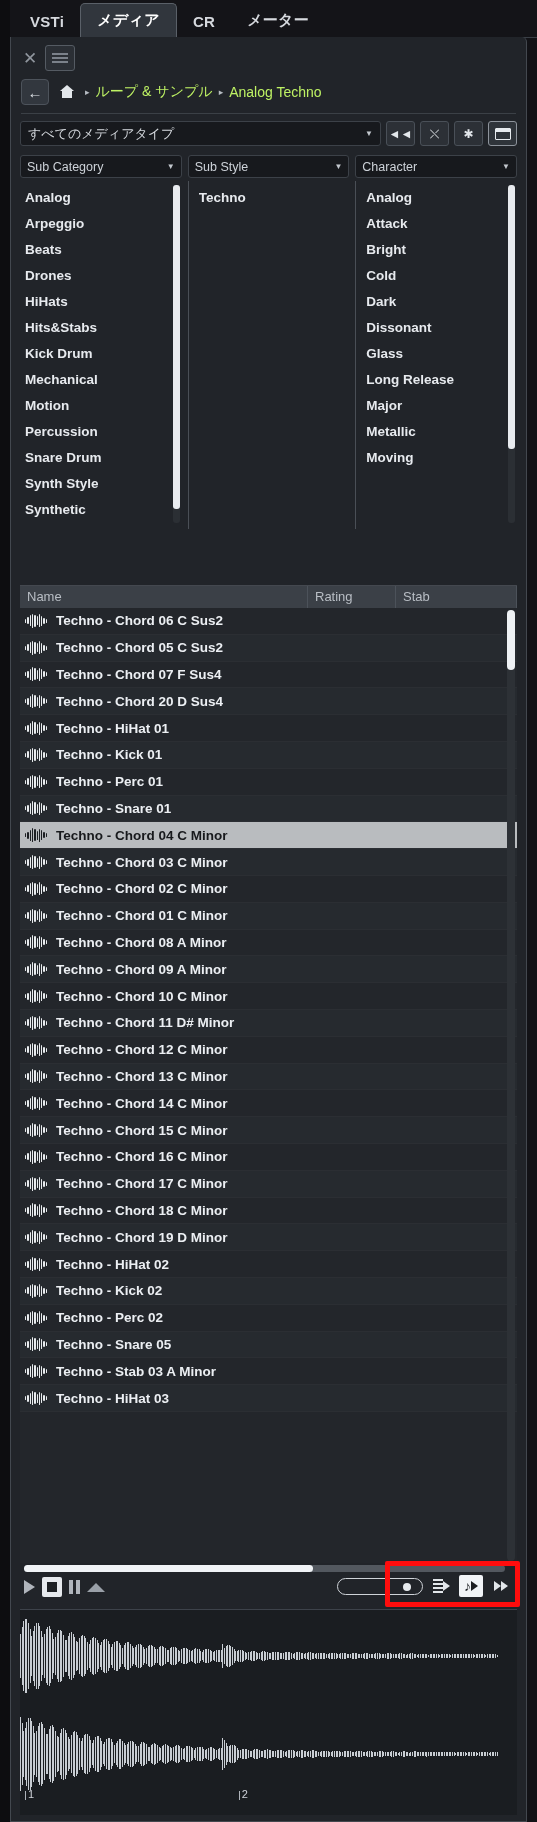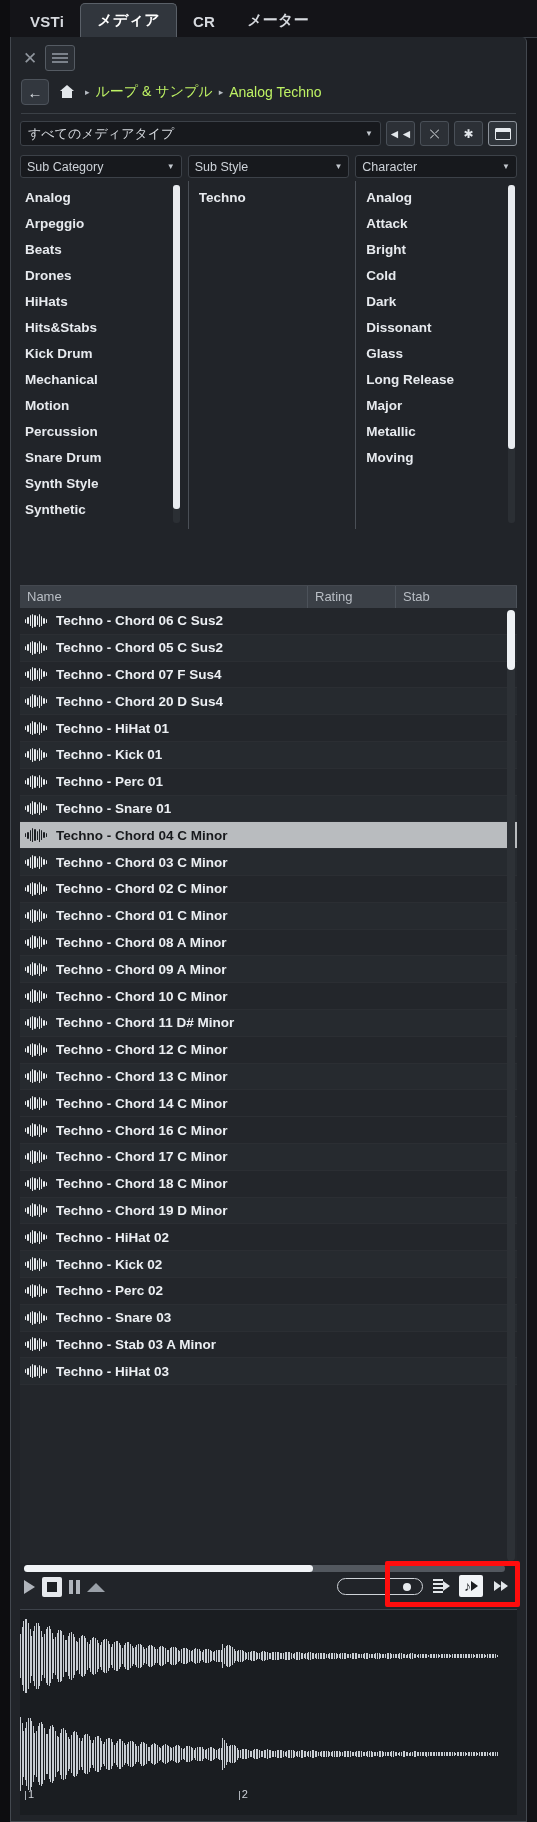--- a/index.html
+++ b/index.html
@@ -644,20 +644,35 @@
               <b style="height: 14px;"></b>
               <b style="height: 12px;"></b>
               <b style="height: 9px;"></b>
               <b style="height: 13px;"></b>
               <b style="height: 10px;"></b>
               <b style="height: 6px;"></b>
               <b style="height: 4px;"></b>
             </span>
             <span class="rname">Techno - Chord 14 C Minor</span>
           </div>
+          <div class="row alt">
+            <span class="wave">
+              <b style="height: 4px;"></b>
+              <b style="height: 7px;"></b>
+              <b style="height: 11px;"></b>
+              <b style="height: 14px;"></b>
+              <b style="height: 12px;"></b>
+              <b style="height: 9px;"></b>
+              <b style="height: 13px;"></b>
+              <b style="height: 10px;"></b>
+              <b style="height: 6px;"></b>
+              <b style="height: 4px;"></b>
+            </span>
+            <span class="rname">Techno - Chord 15 C Minor</span>
+          </div>
           <div class="row">
             <span class="wave">
               <b style="height: 4px;"></b>
               <b style="height: 7px;"></b>
               <b style="height: 11px;"></b>
               <b style="height: 14px;"></b>
               <b style="height: 12px;"></b>
               <b style="height: 9px;"></b>
               <b style="height: 13px;"></b>
               <b style="height: 10px;"></b>
@@ -762,21 +777,21 @@
               <b style="height: 7px;"></b>
               <b style="height: 11px;"></b>
               <b style="height: 14px;"></b>
               <b style="height: 12px;"></b>
               <b style="height: 9px;"></b>
               <b style="height: 13px;"></b>
               <b style="height: 10px;"></b>
               <b style="height: 6px;"></b>
               <b style="height: 4px;"></b>
             </span>
-            <span class="rname">Techno - Snare 03</span>
+            <span class="rname">Techno - Snare 05</span>
           </div>
           <div class="row">
             <span class="wave">
               <b style="height: 4px;"></b>
               <b style="height: 7px;"></b>
               <b style="height: 11px;"></b>
               <b style="height: 14px;"></b>
               <b style="height: 12px;"></b>
               <b style="height: 9px;"></b>
               <b style="height: 13px;"></b>

